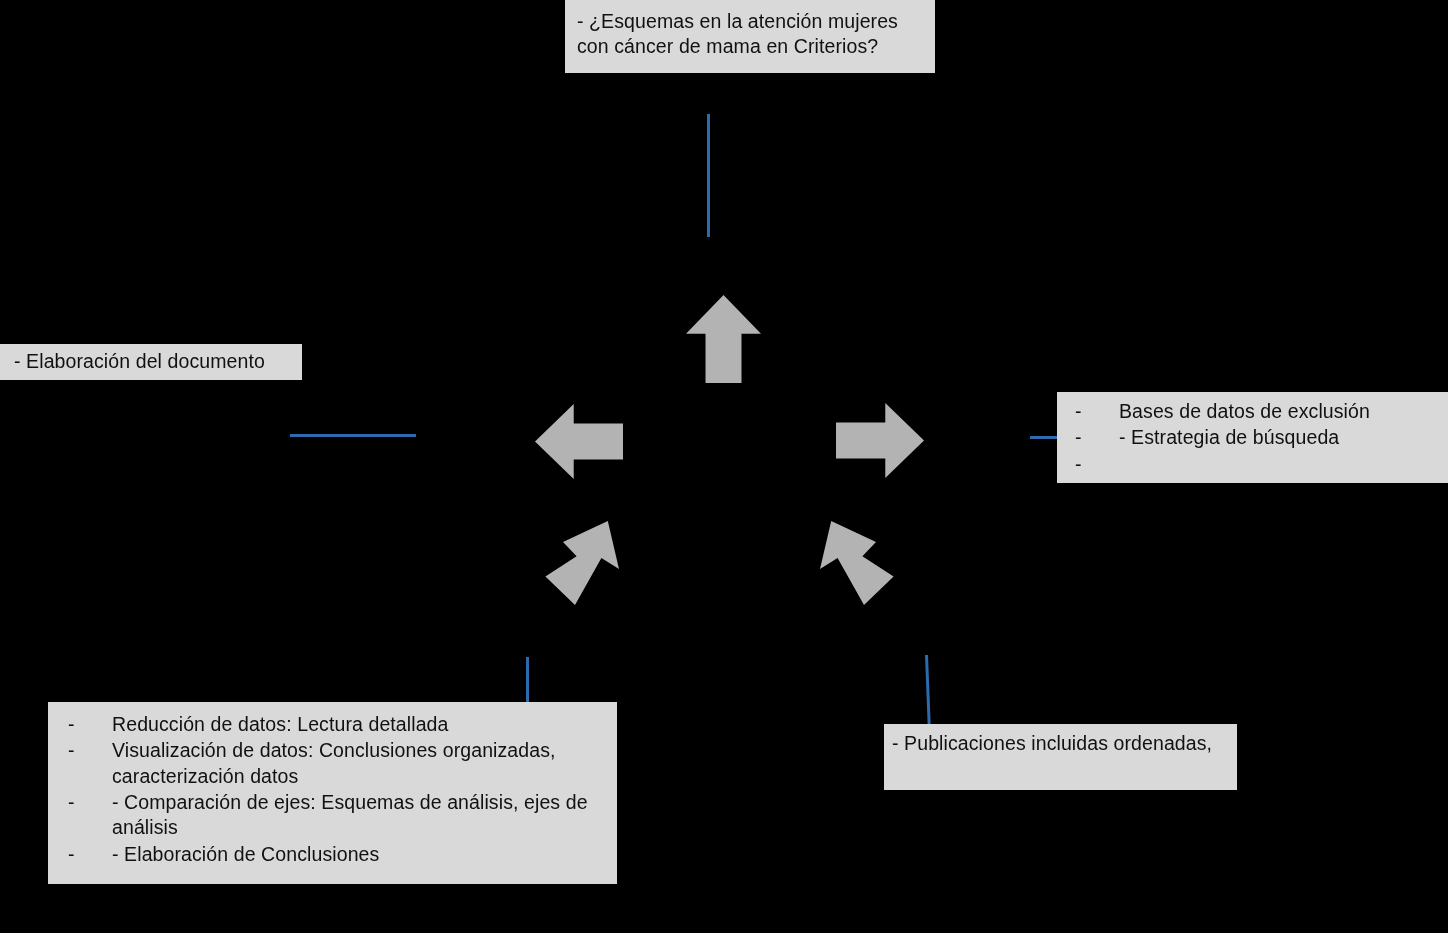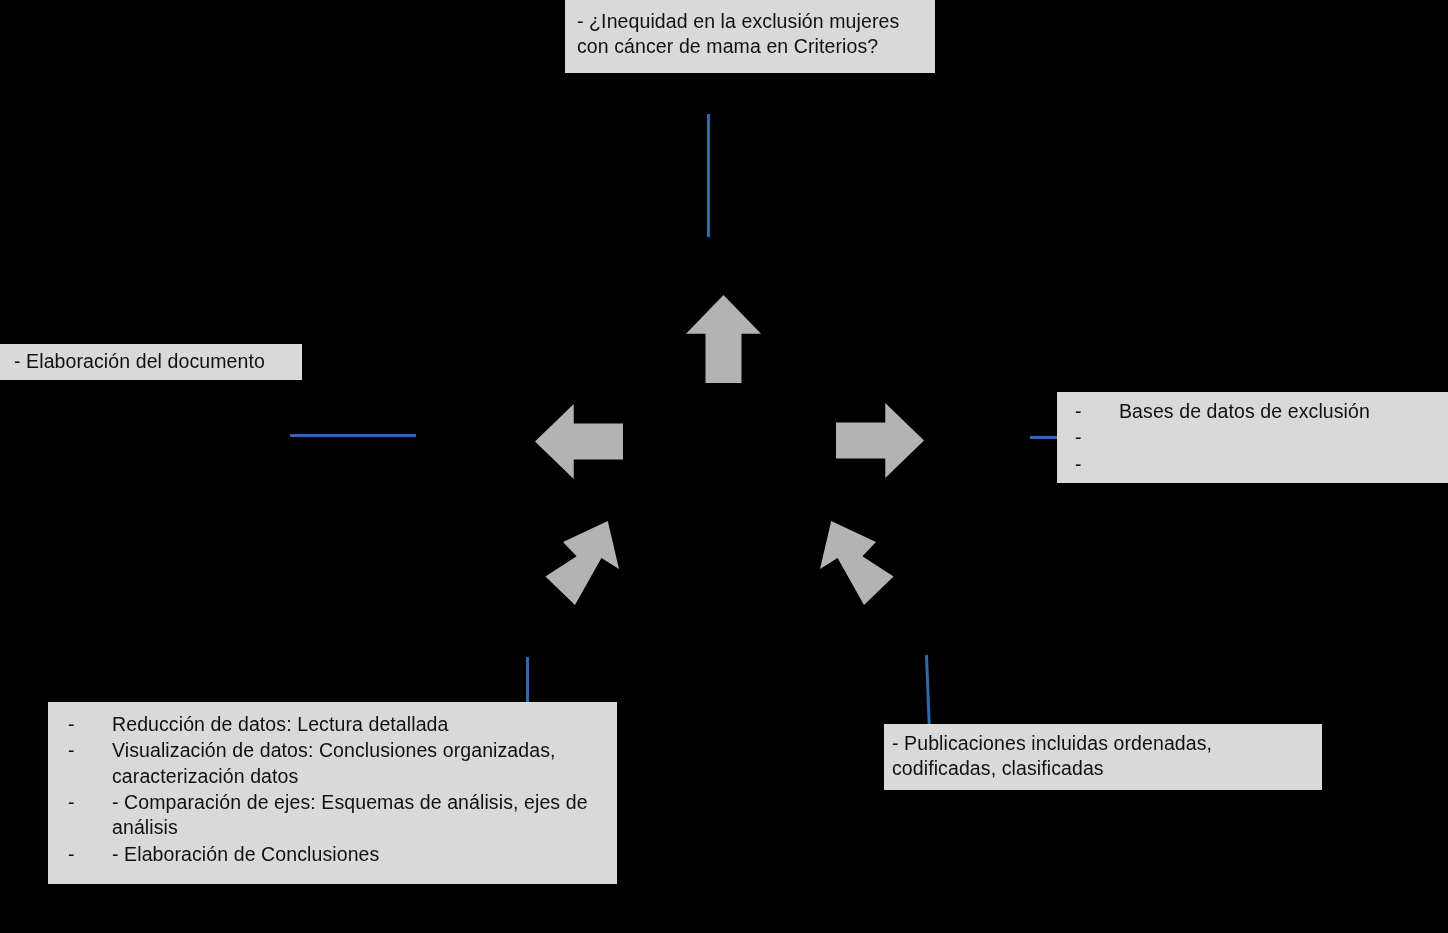--- a/index.html
+++ b/index.html
@@ -49,21 +49,21 @@
   .box-bl {
     left: 48px;
     top: 702px;
     width: 569px;
     height: 182px;
     padding: 10px 8px 0 8px;
   }
   .box-br {
     left: 884px;
     top: 724px;
-    width: 438px;
+    width: 353px;
     height: 66px;
     padding: 7px 8px 0 8px;
   }
   .bullets {
     list-style: none;
     margin: 0;
     padding: 0;
   }
   .bullets li {
     display: flex;
@@ -140,36 +140,37 @@
   <div class="line line-v line-bl"></div>
   <div class="line line-br"></div>
 
   <div class="arrow arrow-up"></div>
   <div class="arrow arrow-left"></div>
   <div class="arrow arrow-right"></div>
   <div class="arrow arrow-dl"></div>
   <div class="arrow arrow-dr"></div>
 
   <div class="box box-top">
-    <span class="plain-line">- ¿Inequidad en la exclusión mujeres</span>
+    <span class="plain-line">- ¿Esquemas en la atención mujeres</span>
     <span class="plain-line">con  cáncer de mama en Criterios?</span>
   </div>
 
   <div class="box box-left">
     <span>- Elaboración del documento</span>
   </div>
 
   <div class="box box-right">
     <ul class="bullets">
       <li>
         <span class="bullet-mark">-</span>
         <span class="bullet-text">Bases de datos de exclusión</span>
       </li>
       <li>
         <span class="bullet-mark">-</span>
+        <span class="bullet-text">- Estrategia de búsqueda</span>
       </li>
       <li>
         <span class="bullet-mark">-</span>
       </li>
     </ul>
   </div>
 
   <div class="box box-bl">
     <ul class="bullets">
       <li>
@@ -186,16 +187,15 @@
       </li>
       <li>
         <span class="bullet-mark">-</span>
         <span class="bullet-text">- Elaboración de Conclusiones</span>
       </li>
     </ul>
   </div>
 
   <div class="box box-br">
     <span class="plain-line">-    Publicaciones incluidas ordenadas,</span>
-    <span class="plain-line">codificadas, clasificadas</span>
   </div>
 
 </div>
 
 </body></html>

